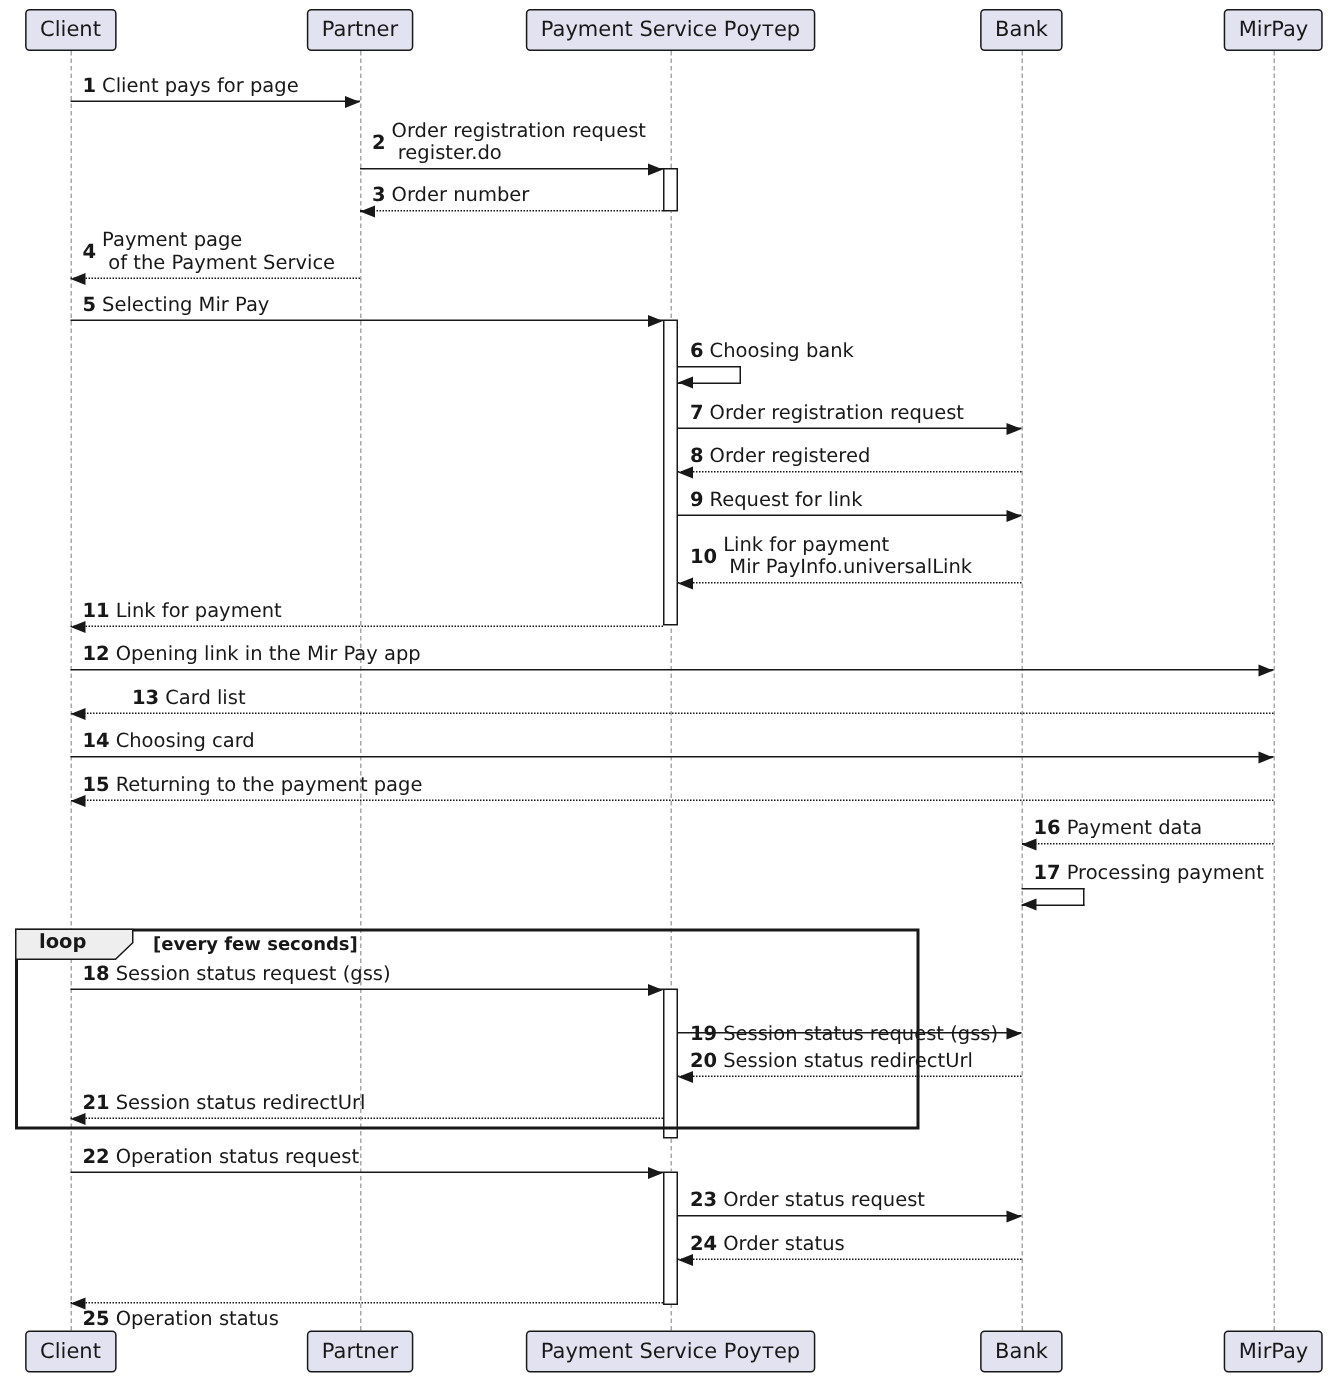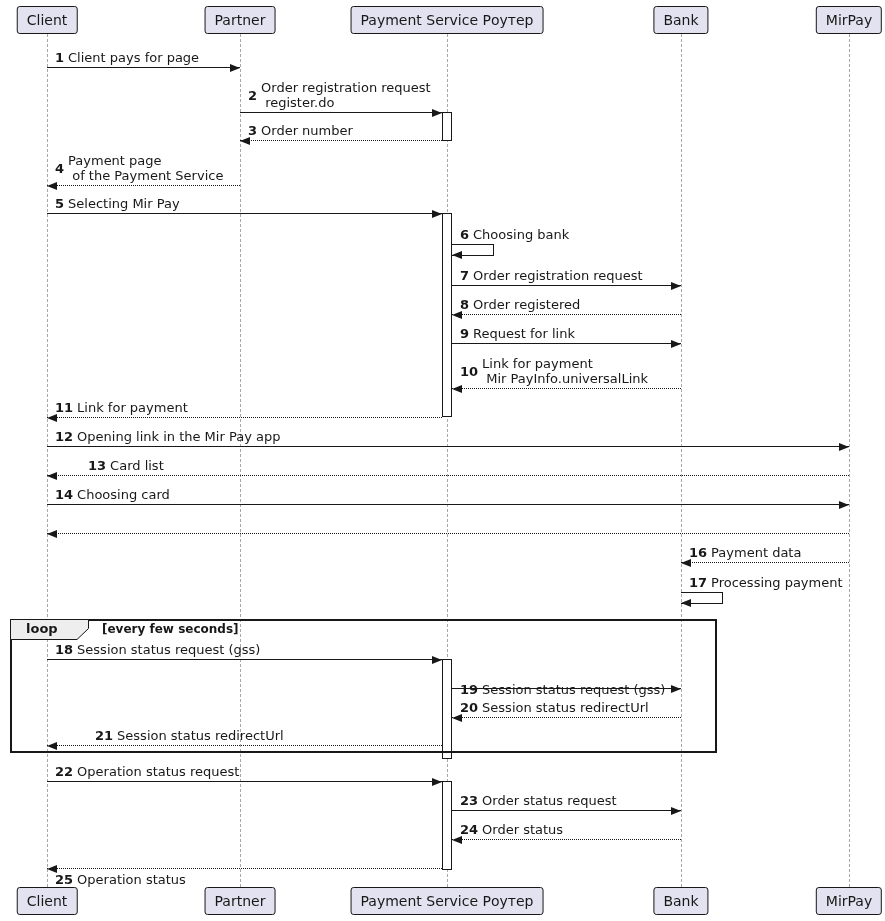--- a/index.html
+++ b/index.html
@@ -93,51 +93,52 @@
     <div class="arrow right" style="left: 839px; top: 443px;"></div>
     <div class="msg-label" style="left: 55px; top: 429px;"><span class="msg-num">12</span><span class="msg-text"><span>Opening link in the Mir Pay app</span></span></div>
     <div class="msg-line dotted" style="left: 47px; top: 475px; width: 802px;"></div>
     <div class="arrow left" style="left: 47px; top: 472px;"></div>
     <div class="msg-label" style="left: 55px; top: 458px; margin-left: 33px;"><span class="msg-num">13</span><span class="msg-text"><span>Card list</span></span></div>
     <div class="msg-line" style="left: 47px; top: 504px; width: 802px;"></div>
     <div class="arrow right" style="left: 839px; top: 501px;"></div>
     <div class="msg-label" style="left: 55px; top: 487px;"><span class="msg-num">14</span><span class="msg-text"><span>Choosing card</span></span></div>
     <div class="msg-line dotted" style="left: 47px; top: 533px; width: 802px;"></div>
     <div class="arrow left" style="left: 47px; top: 530px;"></div>
+    <div class="msg-label" style="left: 55px; top: 516px;"><span class="msg-num">15</span><span class="msg-text"><span>Returning to the payment page</span></span></div>
     <div class="msg-line dotted" style="left: 681px; top: 562px; width: 168px;"></div>
     <div class="arrow left" style="left: 681px; top: 559px;"></div>
     <div class="msg-label" style="left: 689px; top: 545px;"><span class="msg-num">16</span><span class="msg-text"><span>Payment data</span></span></div>
     <div class="self-hook" style="left: 681px; top: 592px;"></div>
     <div class="arrow left" style="left: 681px; top: 599px;"></div>
     <div class="msg-label" style="left: 689px; top: 575px;"><span class="msg-num">17</span><span class="msg-text"><span>Processing payment</span></span></div>
     <div class="msg-line" style="left: 47px; top: 659px; width: 395px;"></div>
     <div class="arrow right" style="left: 432px; top: 656px;"></div>
     <div class="msg-label" style="left: 55px; top: 642px;"><span class="msg-num">18</span><span class="msg-text"><span>Session status request (gss)</span></span></div>
     <div class="msg-line" style="left: 452px; top: 688px; width: 229px;"></div>
     <div class="arrow right" style="left: 671px; top: 685px;"></div>
     <div class="msg-label" style="left: 460px; top: 671px; margin-top: 11px;"><span class="msg-num">19</span><span class="msg-text"><span>Session status request (gss)</span></span></div>
     <div class="msg-line dotted" style="left: 452px; top: 717px; width: 229px;"></div>
     <div class="arrow left" style="left: 452px; top: 714px;"></div>
     <div class="msg-label" style="left: 460px; top: 700px;"><span class="msg-num">20</span><span class="msg-text"><span>Session status redirectUrl</span></span></div>
     <div class="msg-line dotted" style="left: 47px; top: 745px; width: 395px;"></div>
     <div class="arrow left" style="left: 47px; top: 742px;"></div>
-    <div class="msg-label" style="left: 55px; top: 728px; margin-left: 40px;"><span class="msg-num">21</span><span class="msg-text"><span>Session status redirectUrl</span></span></div>
+    <div class="msg-label" style="left: 55px; top: 728px;"><span class="msg-num">21</span><span class="msg-text"><span>Session status redirectUrl</span></span></div>
     <div class="msg-line" style="left: 47px; top: 781px; width: 395px;"></div>
     <div class="arrow right" style="left: 432px; top: 778px;"></div>
     <div class="msg-label" style="left: 55px; top: 764px;"><span class="msg-num">22</span><span class="msg-text"><span>Operation status request</span></span></div>
     <div class="msg-line" style="left: 452px; top: 810px; width: 229px;"></div>
     <div class="arrow right" style="left: 671px; top: 807px;"></div>
     <div class="msg-label" style="left: 460px; top: 793px;"><span class="msg-num">23</span><span class="msg-text"><span>Order status request</span></span></div>
     <div class="msg-line dotted" style="left: 452px; top: 839px; width: 229px;"></div>
     <div class="arrow left" style="left: 452px; top: 836px;"></div>
     <div class="msg-label" style="left: 460px; top: 822px;"><span class="msg-num">24</span><span class="msg-text"><span>Order status</span></span></div>
     <div class="msg-line dotted" style="left: 47px; top: 868px; width: 395px;"></div>
     <div class="arrow left" style="left: 47px; top: 865px;"></div>
     <div class="msg-label" style="left: 55px; top: 851px; margin-top: 21px;"><span class="msg-num">25</span><span class="msg-text"><span>Operation status</span></span></div>
-    <div class="fragment" style="left: 10px; top: 619px; width: 707px; height: 134px;">
+    <div class="fragment" style="left: 10px; top: 619px; width: 603px; height: 134px;">
       <div class="frag-pent"><svg width="80" height="21" xmlns="http://www.w3.org/2000/svg">
           <path d="M0.5,0.5 H78.5 V9.5 L67,20.5 H0.5 Z" fill="#EEEEEE" stroke="#181818" stroke-width="1"></path>
         </svg></div>
       <div class="frag-keyword">loop</div>
       <div class="frag-guard">[every few seconds]</div>
     </div>
     <div class="participant" style="left: 47px; top: 6px;"><span>Client</span></div>
     <div class="participant" style="left: 47px; top: 887px;"><span>Client</span></div>
     <div class="participant" style="left: 240px; top: 6px;"><span>Partner</span></div>
     <div class="participant" style="left: 240px; top: 887px;"><span>Partner</span></div>

